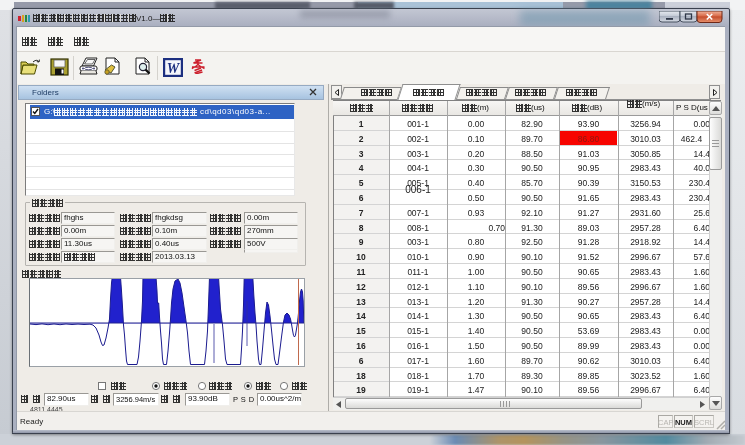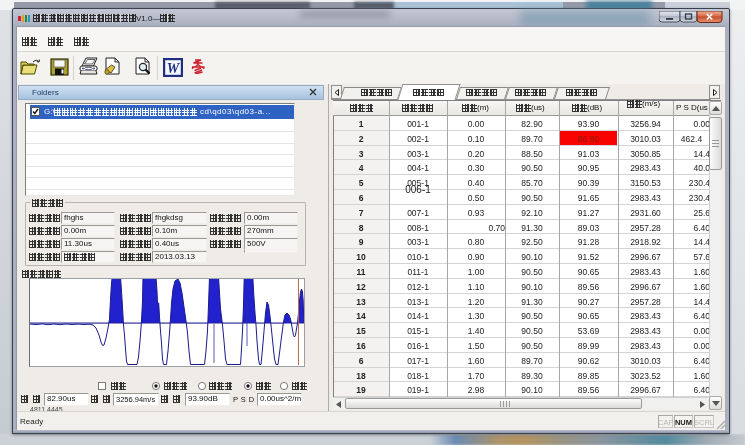--- a/index.html
+++ b/index.html
@@ -382,21 +382,21 @@
 <div class="ab" style="left:333px;top:370.6px;width:56px;text-align:center;font-size:8.5px;font-weight:bold;color:#222;z-index:1">18</div>
 <div class="ab" style="left:389px;top:370.6px;width:58px;text-align:center;font-size:8.5px;color:#222;z-index:1">018-1</div>
 <div class="ab" style="left:447px;top:370.6px;width:58px;text-align:center;font-size:8.5px;color:#222;z-index:1">1.70</div>
 <div class="ab" style="left:505px;top:370.6px;width:54px;text-align:center;font-size:8.5px;color:#222;z-index:1">89.30</div>
 <div class="ab" style="left:559px;top:370.6px;width:59px;text-align:center;font-size:8.5px;color:#222;z-index:1">89.85</div>
 <div class="ab" style="left:618px;top:370.6px;width:55px;text-align:center;font-size:8.5px;color:#222;z-index:1">3023.52</div>
 <div class="ab" style="left:673px;top:370.6px;width:37px;text-align:right;font-size:8.5px;color:#222;overflow:hidden">1.60</div>
 <div class="ab" style="left:334px;top:396.2px;width:387px;height:1px;background:#d4d4d4"></div>
 <div class="ab" style="left:333px;top:385.4px;width:56px;text-align:center;font-size:8.5px;font-weight:bold;color:#222;z-index:1">19</div>
 <div class="ab" style="left:389px;top:385.4px;width:58px;text-align:center;font-size:8.5px;color:#222;z-index:1">019-1</div>
-<div class="ab" style="left:447px;top:385.4px;width:58px;text-align:center;font-size:8.5px;color:#222;z-index:1">2.98</div>
+<div class="ab" style="left:447px;top:385.4px;width:58px;text-align:center;font-size:8.5px;color:#222;z-index:1">1.47</div>
 <div class="ab" style="left:505px;top:385.4px;width:54px;text-align:center;font-size:8.5px;color:#222;z-index:1">90.10</div>
 <div class="ab" style="left:559px;top:385.4px;width:59px;text-align:center;font-size:8.5px;color:#222;z-index:1">89.56</div>
 <div class="ab" style="left:618px;top:385.4px;width:55px;text-align:center;font-size:8.5px;color:#222;z-index:1">2996.67</div>
 <div class="ab" style="left:673px;top:385.4px;width:37px;text-align:right;font-size:8.5px;color:#222;overflow:hidden">6.40</div>
 <div class="ab" style="left:709px;top:101px;width:13px;height:309px;background:#f0f0ee;border-left:1px solid #d0d0d0;z-index:4"></div>
 <div class="ab" style="left:709px;top:101px;width:13px;height:14px;background:linear-gradient(#fdfdfd,#dcdcda);border:1px solid #a8a8a8;border-radius:2px;z-index:5"></div>
 <svg class="ab" style="left:712px;top:106px;z-index:6" width="8" height="5" viewBox="0 0 8 5">
       <path d="M4 0 L8 5 L0 5 Z" fill="#555"></path>
     </svg>
 <div class="ab" style="left:709px;top:117px;width:13px;height:53px;background:linear-gradient(90deg,#fdfdfd,#dadad8);border:1px solid #9a9a9a;border-radius:2px;z-index:5"></div>

